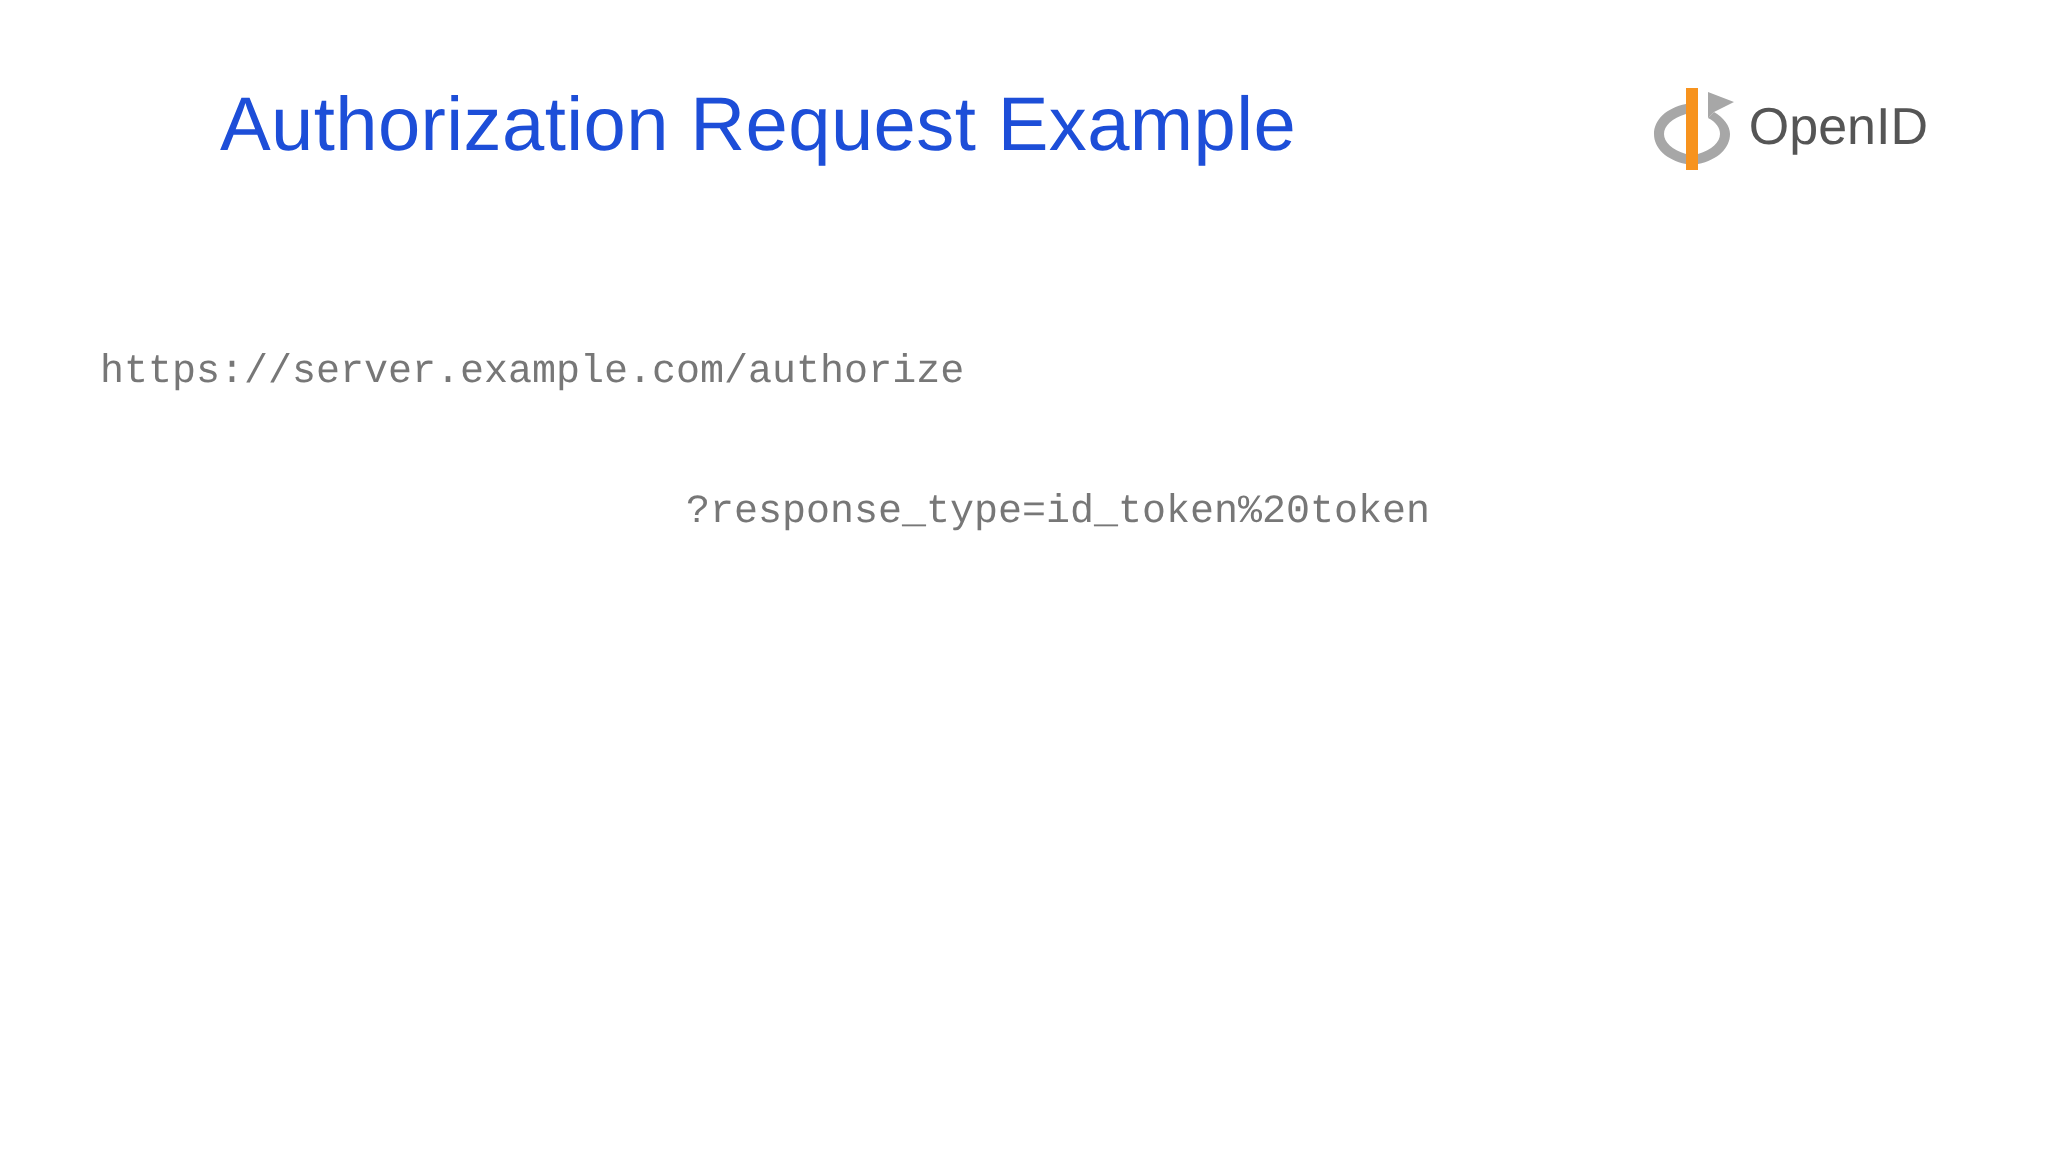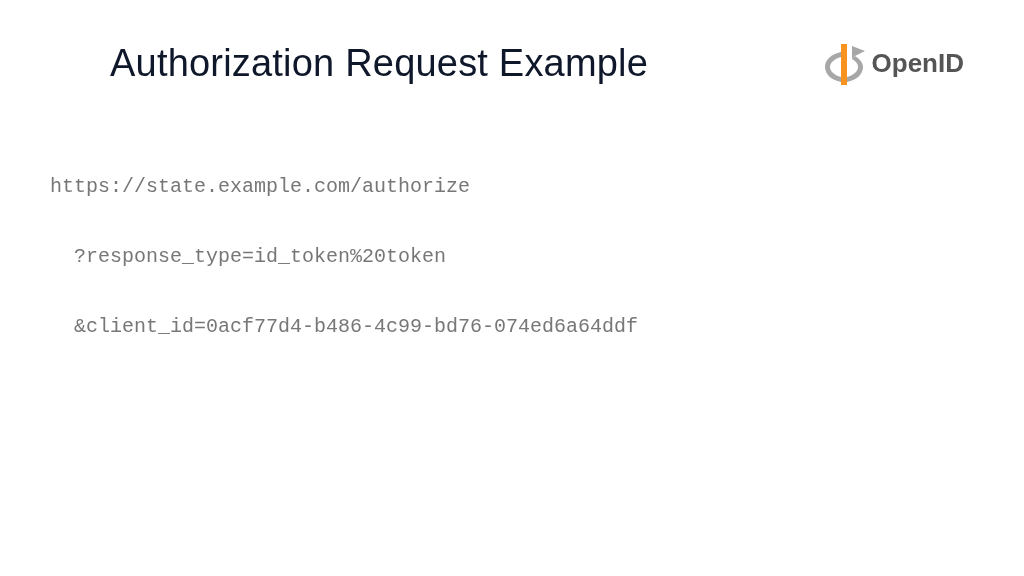--- a/index.html
+++ b/index.html
@@ -13,67 +13,66 @@
     }
     .header {
       display: flex;
       align-items: center;
       justify-content: space-between;
       padding: 40px 40px 0 110px;
     }
     .title {
       font-size: 38px;
       font-weight: 400;
-      color: #0f172a;
+      color: #1d4ed8;
       letter-spacing: 0.2px;
     }
     .logo {
       display: flex;
       align-items: center;
       gap: 6px;
       padding-right: 20px;
     }
     .logo-mark {
       width: 46px;
       height: 46px;
       position: relative;
     }
     .logo-text {
       font-size: 26px;
-      font-weight: 700;
+      font-weight: 400;
       color: #555;
       font-family: Arial, sans-serif;
     }
     .code-block {
       padding: 48px 40px 0 50px;
       font-family: "Courier New", Courier, monospace;
       font-size: 20px;
       line-height: 1.75;
       color: #777;
       white-space: pre;
     }
     .code-line { display: block; }
-    .code-line.indent { padding-left: 24px; }
+    .code-line.indent { padding-left: 24px; text-align: center; }
   </style>
 </head>
 <body>
 
 <div class="header">
   <h1 class="title">Authorization Request Example</h1>
   <div class="logo">
     <div class="logo-mark">
       <svg viewBox="0 0 46 46" width="46" height="46">
         <path d="M 21 42 C 11 40 5 34 5 27 C 5 20 11 14 21 12 L 21 17 C 14 19 10 23 10 27 C 10 31 14 35 21 37 M 27 37 C 34 35 38 31 38 27 C 38 24 36 21 32 19 L 35 16 C 40 19 43 23 43 27 C 43 34 37 40 27 42" fill="#a7a7a7"></path>
         <path d="M 32 6 L 45 11 L 41 13 L 35 16 L 32 19 Z" fill="#a7a7a7"></path>
         <rect x="21" y="4" width="6" height="41" fill="#f7931e"></rect>
         <path d="M 21 45 L 27 42 L 27 4 L 21 7 Z" fill="#f7931e"></path>
       </svg>
     </div>
     <span class="logo-text">OpenID</span>
   </div>
 </div>
 
 <div class="code-block">
-<span class="code-line">https://state.example.com/authorize</span>
+<span class="code-line">https://server.example.com/authorize</span>
 <span class="code-line indent">?response_type=id_token%20token</span>
-<span class="code-line indent">&amp;client_id=0acf77d4-b486-4c99-bd76-074ed6a64ddf</span>
 
 </div>
 
 </body></html>

